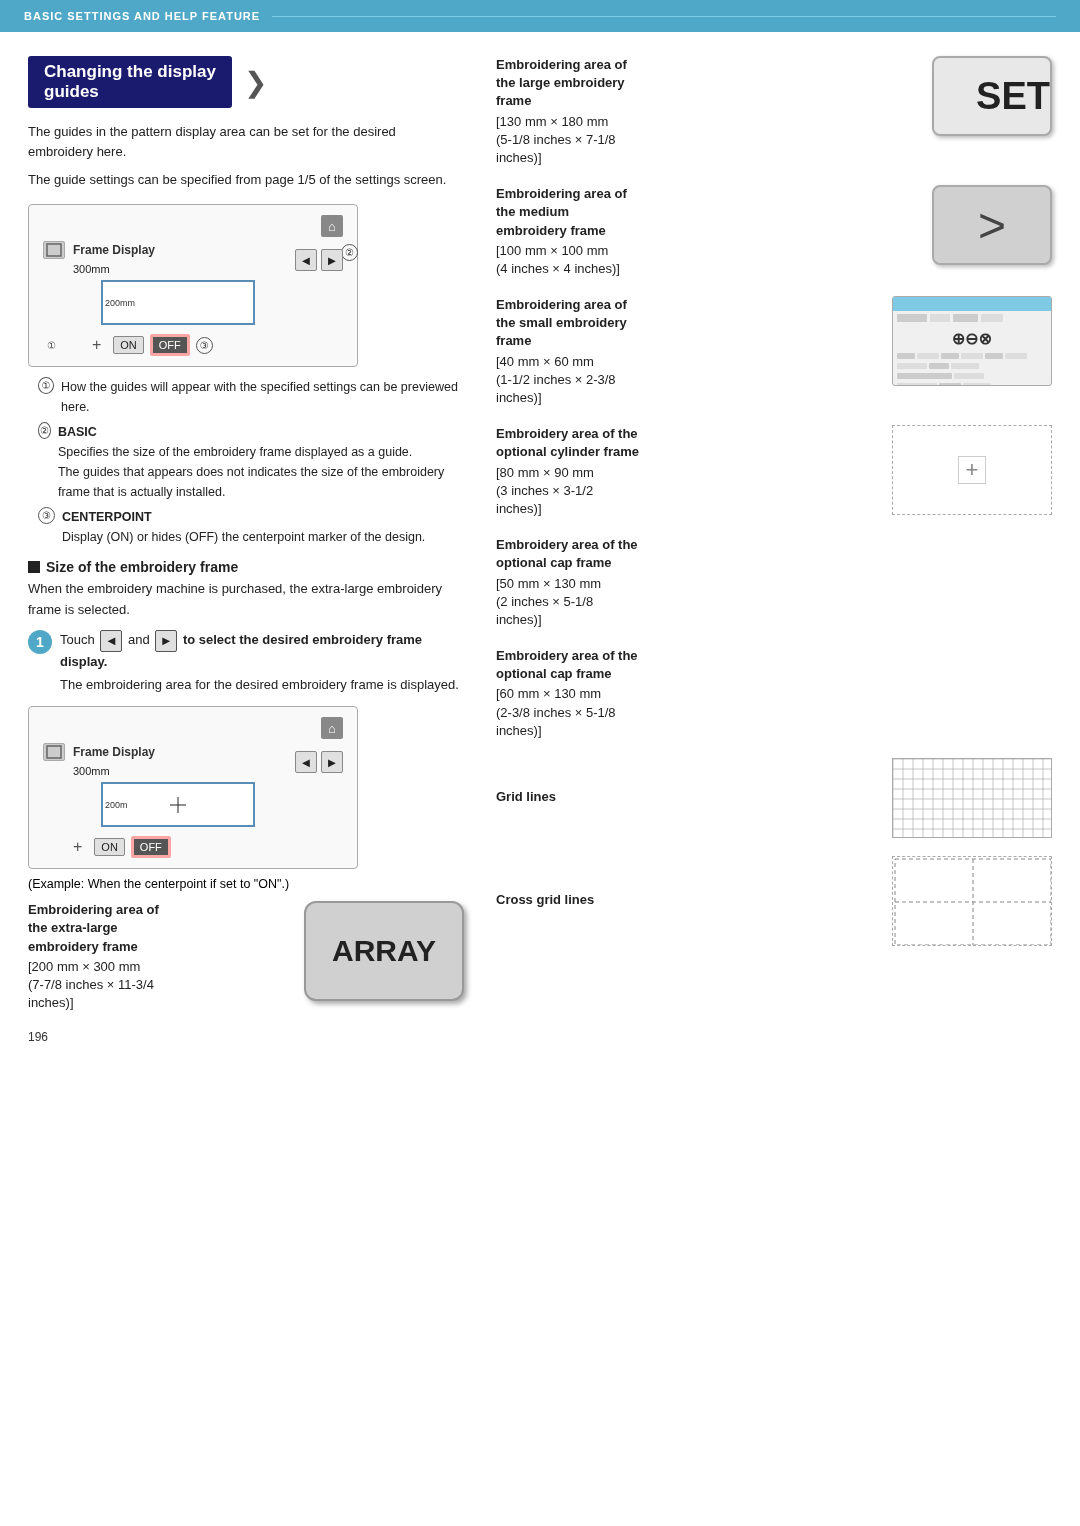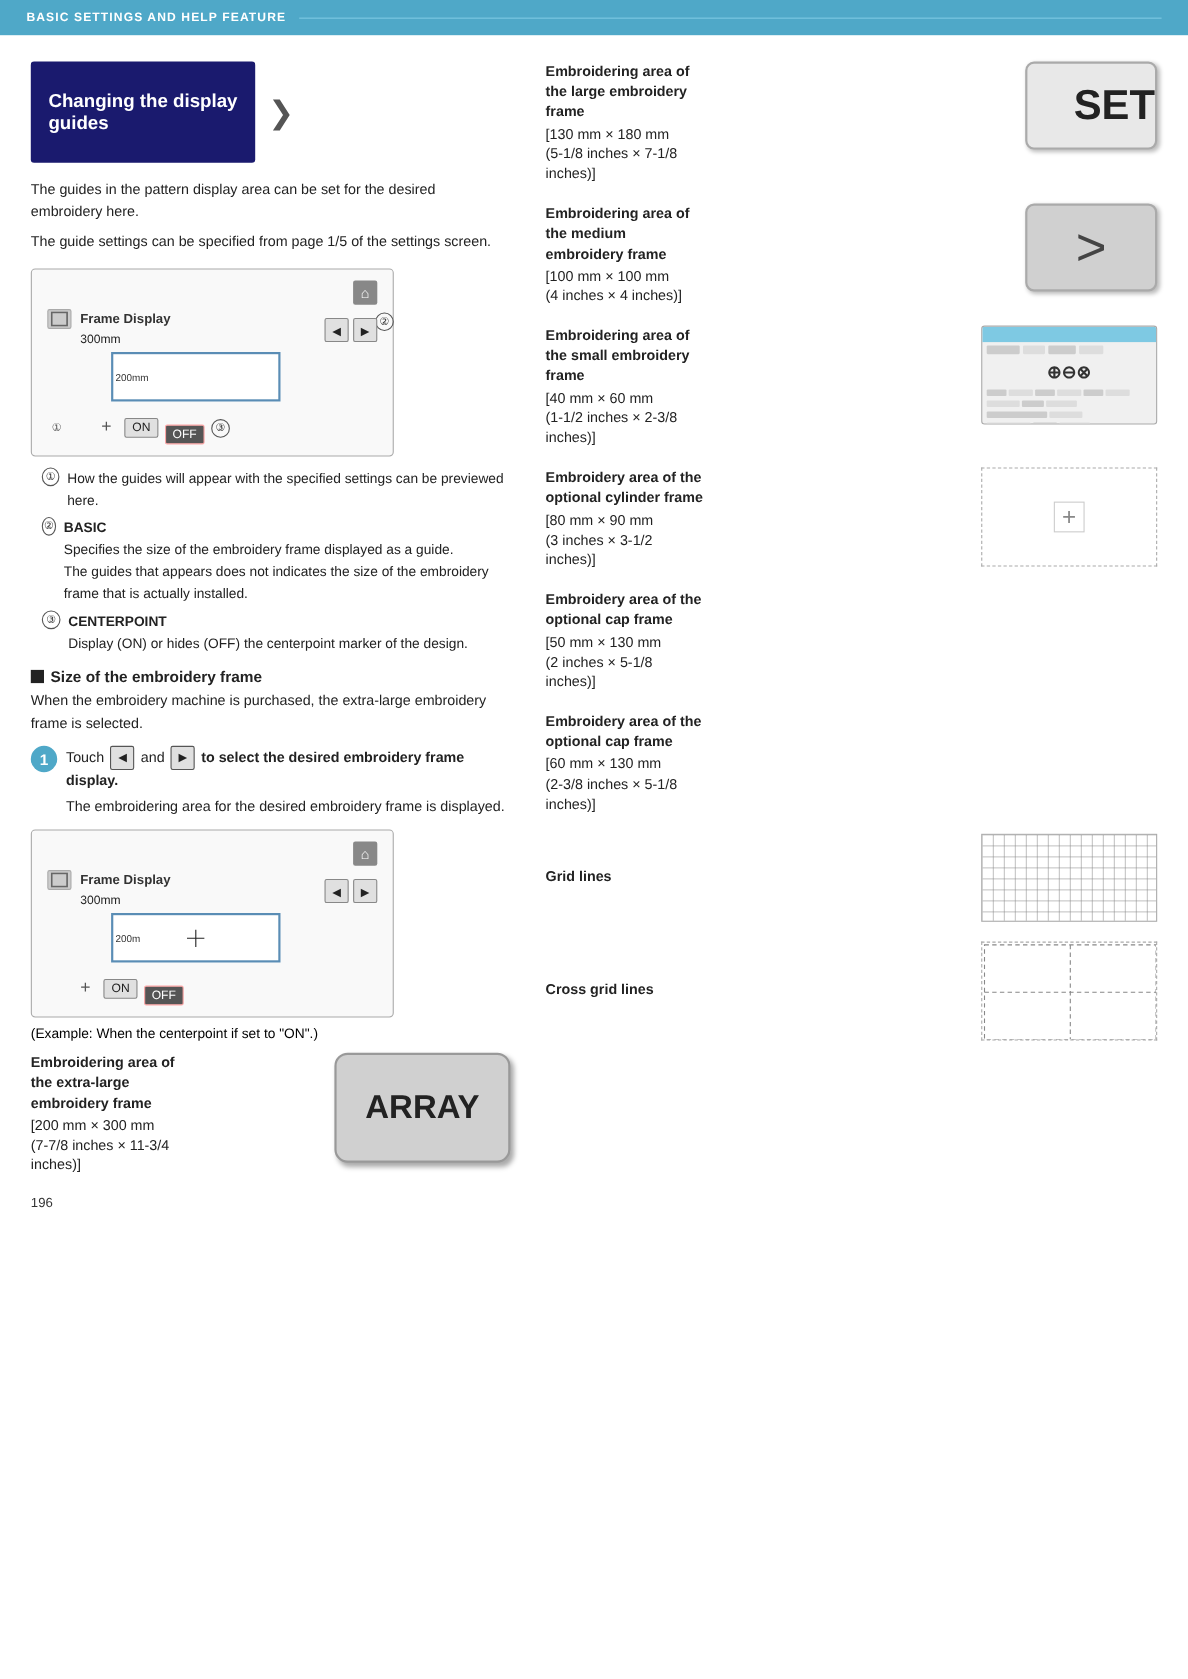--- a/index.html
+++ b/index.html
@@ -55,21 +55,21 @@
     .section-title-row {
       display: flex;
       align-items: center;
       margin-bottom: 14px;
     }
     .section-title-box-wrap {
       background: #1a1a6e;
       color: #fff;
       font-size: 17px;
       font-weight: bold;
-      padding: 26px 16px;
+      padding: 6px 16px;
       border-radius: 3px;
     }
     .desc-text {
       font-size: 13px;
       line-height: 1.55;
       margin-bottom: 8px;
       color: #222;
     }
     .frame-display-box {
       border: 1px solid #aaa;
@@ -144,25 +144,24 @@
     .on-btn {
       background: #e0e0e0;
       border: 1px solid #888;
       font-size: 11px;
       padding: 2px 6px;
       border-radius: 2px;
     }
     .off-btn {
       background: #555;
       color: #fff;
-      border: 1px solid #fca5a5;
+      border: 3px solid #fca5a5;
       font-size: 11px;
       padding: 2px 6px;
       border-radius: 2px;
-      margin-top: 12px;
     }
     .annotation-list {
       font-size: 12.5px;
       line-height: 1.6;
       margin: 8px 0 8px 10px;
       color: #222;
     }
     .annotation-item {
       margin-bottom: 5px;
       display: flex;

